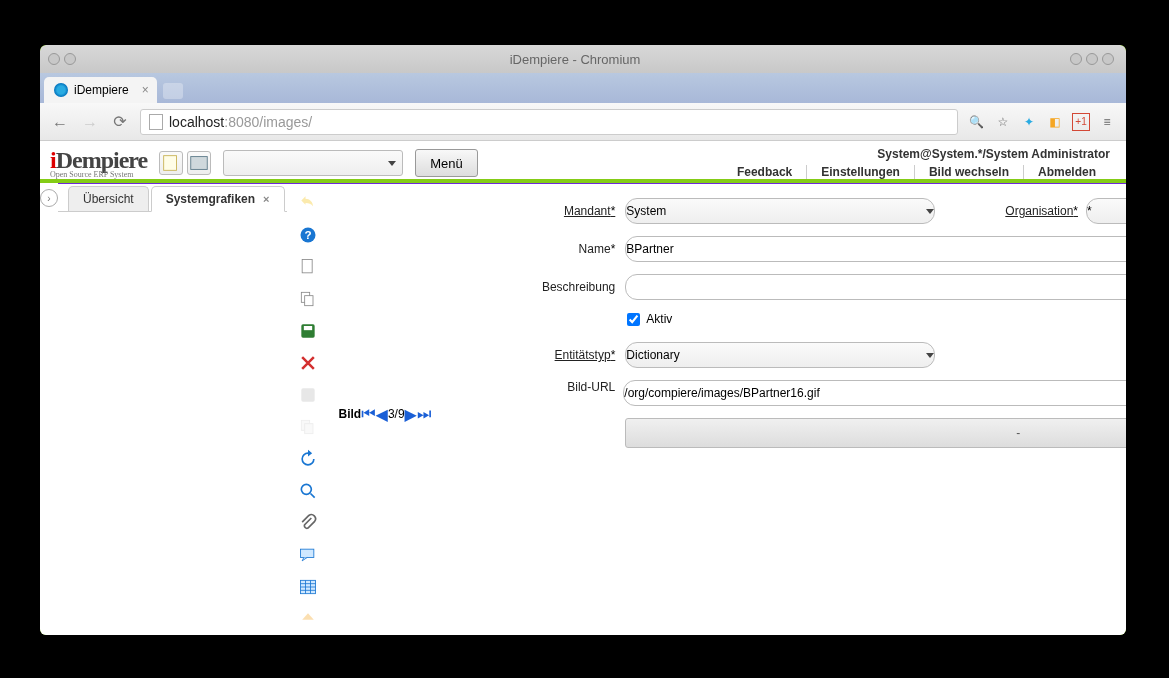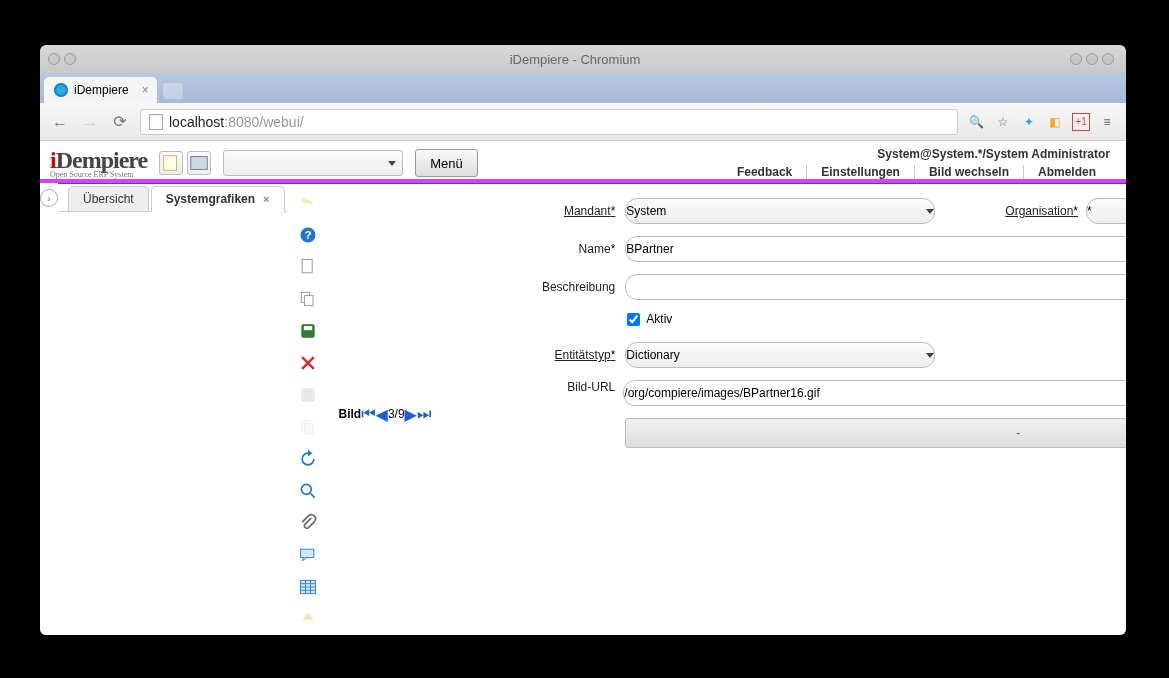--- a/index.html
+++ b/index.html
@@ -1,17 +1,17 @@
 <!DOCTYPE html>
 <html><head>
 <meta charset="utf-8">
 <style>
 * { box-sizing: border-box; margin: 0; padding: 0; }
 body { font-family: "Segoe UI", Tahoma, sans-serif; font-size: 12px; background: #000; width: 1169px; height: 678px; overflow: hidden; }
-.desktop { position: absolute; top: 45px; left: 40px; width: 1086px; height: 590px; background: #d946ef; border-radius: 6px; box-shadow: 0 4px 20px rgba(0,0,0,0.5); overflow: hidden; }
+.desktop { position: absolute; top: 45px; left: 40px; width: 1086px; height: 590px; background: #84cc16; border-radius: 6px; box-shadow: 0 4px 20px rgba(0,0,0,0.5); overflow: hidden; }
 .titlebar { height: 28px; background: linear-gradient(#d8d8d8,#c8c8c8); display:flex; align-items:center; padding:0 8px; border-top-left-radius:6px; border-top-right-radius:6px; }
 .titlebar .wm-icon { width:12px; height:12px; border-radius:50%; border:1px solid #999; margin-right:4px; display:inline-block; background:#c8c8c8; }
 .titlebar .title { flex:1; text-align:center; color:#666; font-size:13px; }
 .tabstrip { height: 30px; background: linear-gradient(#b8c8e0,#a8b8d8); display:flex; align-items:flex-end; padding-left:4px; }
 .browser-tab { background:#f4f4f4; height:26px; border-top-left-radius:5px; border-top-right-radius:5px; padding:4px 28px 4px 10px; position:relative; display:flex; align-items:center; gap:6px; }
 .browser-tab .favicon { width:14px; height:14px; border-radius:50%; background: radial-gradient(circle, #29abe2 40%, #0071bc 70%); }
 .browser-tab .close { position:absolute; right:8px; top:6px; color:#888; font-size:12px; cursor:pointer; }
 .new-tab { width:20px; height:16px; background:rgba(255,255,255,0.3); margin-left:6px; border-radius:3px; margin-bottom:4px; }
 .addrbar { height:38px; background:linear-gradient(#f8f8f8,#e8e8e8); display:flex; align-items:center; padding:0 10px; gap:10px; border-bottom:1px solid #ccc; }
 .addrbar .navbtn { width:20px; height:20px; color:#777; display:flex; align-items:center; justify-content:center; font-size:16px; cursor:pointer; }
@@ -85,21 +85,21 @@
     </div>
     <div class="new-tab"></div>
   </div>
 
   <div class="addrbar">
     <div class="navbtn">←</div>
     <div class="navbtn" style="color:#ccc">→</div>
     <div class="navbtn">⟳</div>
     <div class="addr">
       <span class="page-icon"></span>
-      <span class="addr-text"><span>localhost</span><span class="gray">:8080/webui/</span></span>
+      <span class="addr-text"><span>localhost</span><span class="gray">:8080/images/</span></span>
     </div>
     <div class="rightset">
       <div class="smallicon">🔍</div>
       <div class="smallicon">☆</div>
       <div class="smallicon" style="color:#29abe2">✦</div>
       <div class="smallicon" style="color:#f5a623">◧</div>
       <div class="smallicon" style="color:#d34836;font-size:10px;border:1px solid #d34836;padding:0 2px">+1</div>
       <div class="smallicon">≡</div>
     </div>
   </div>

